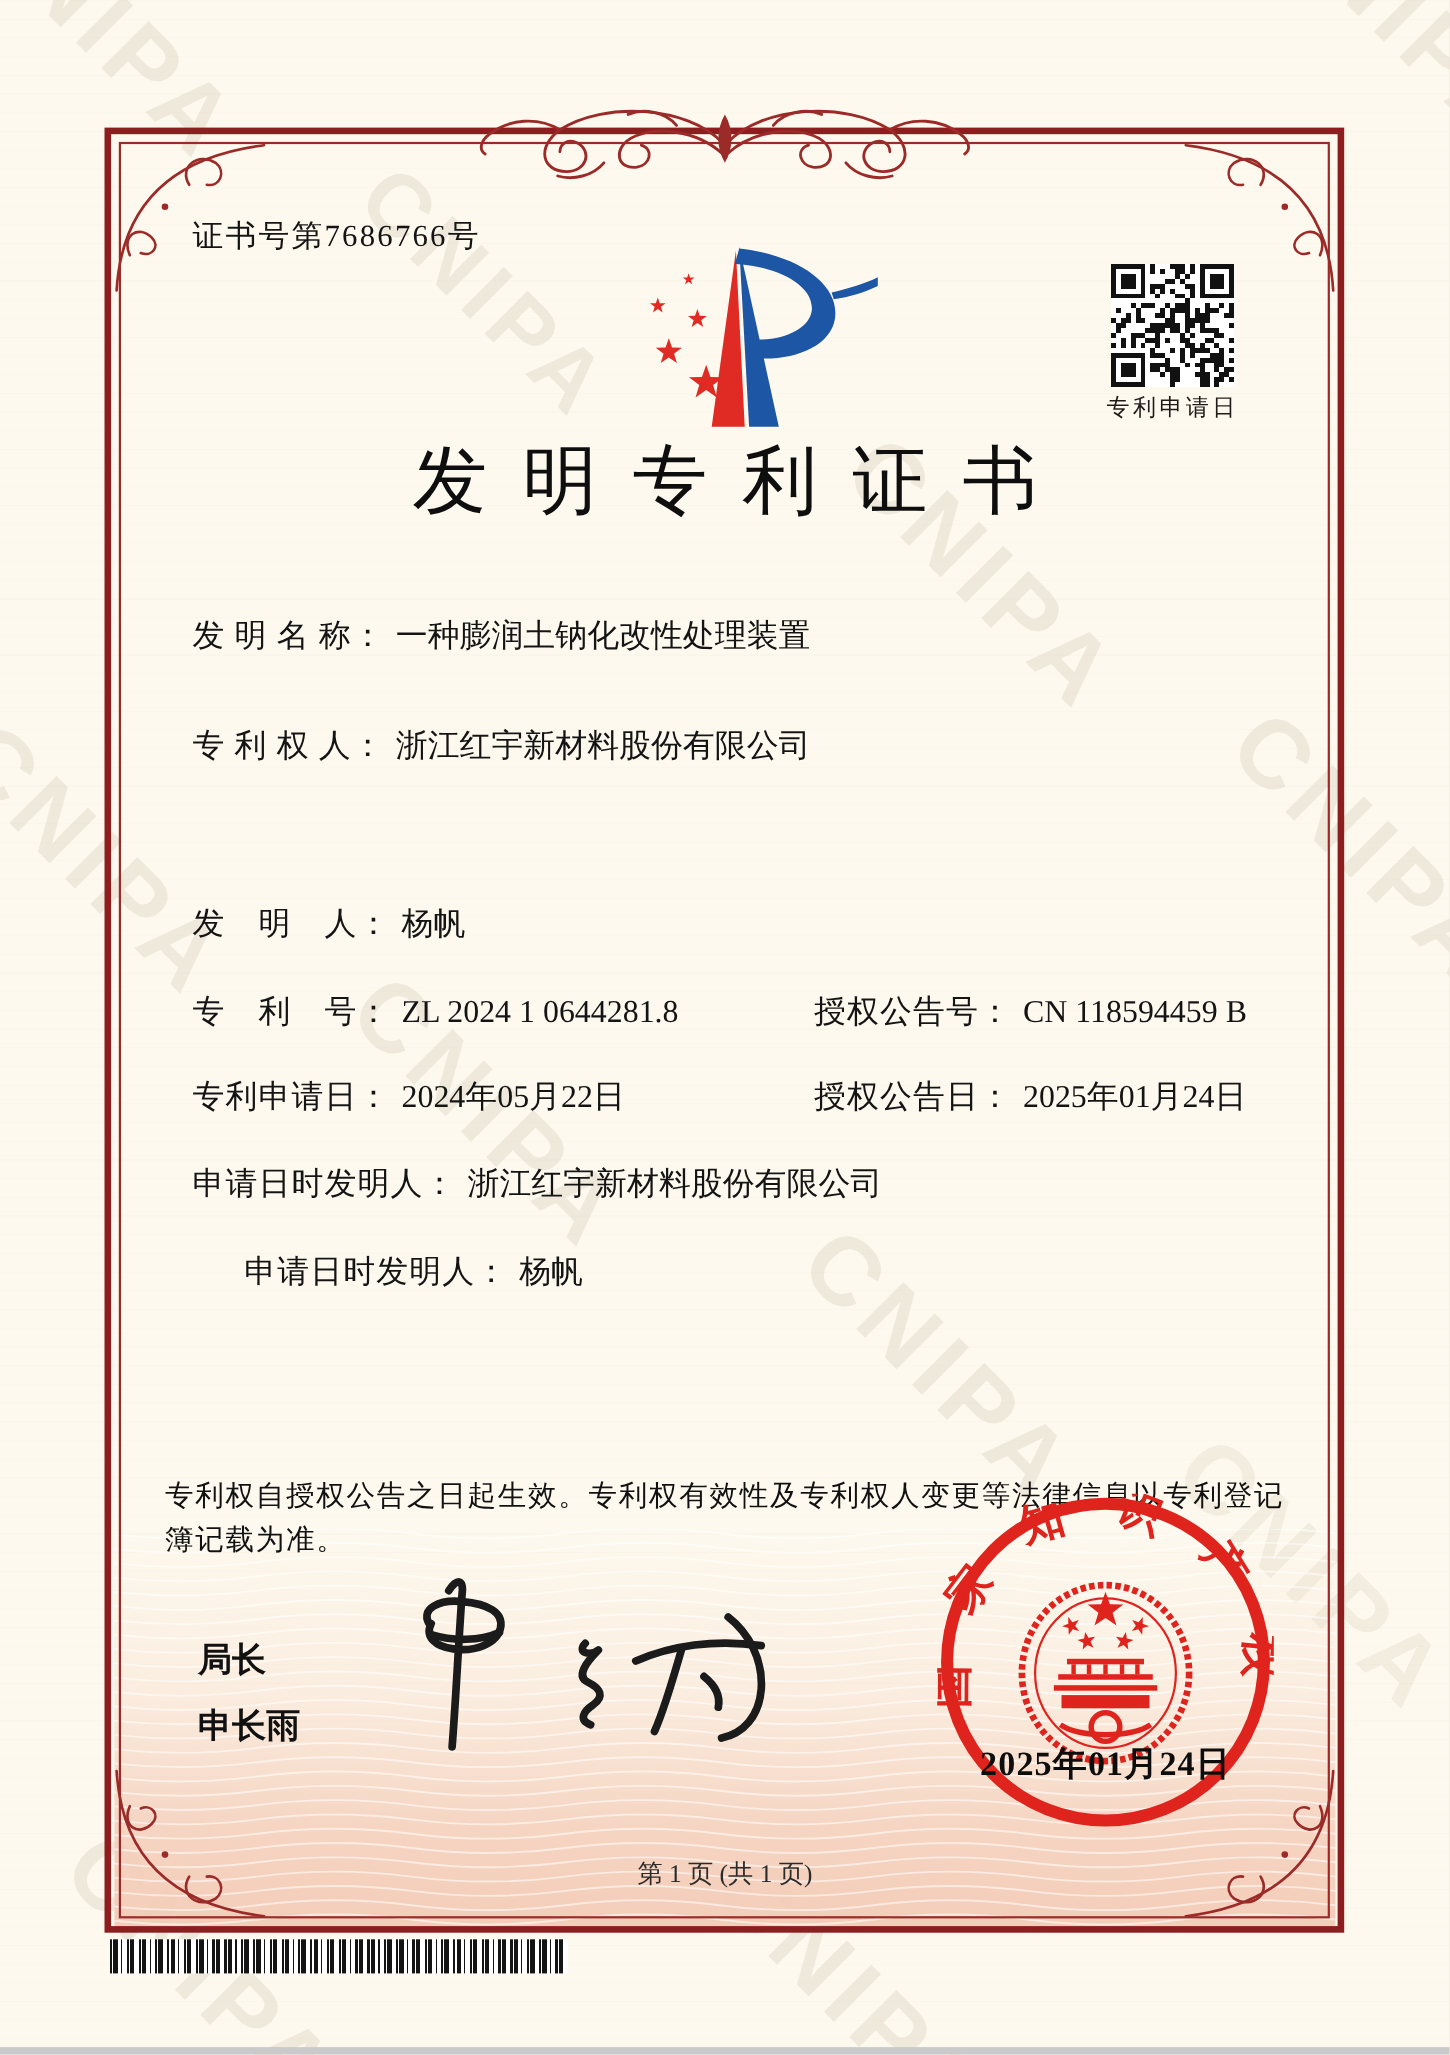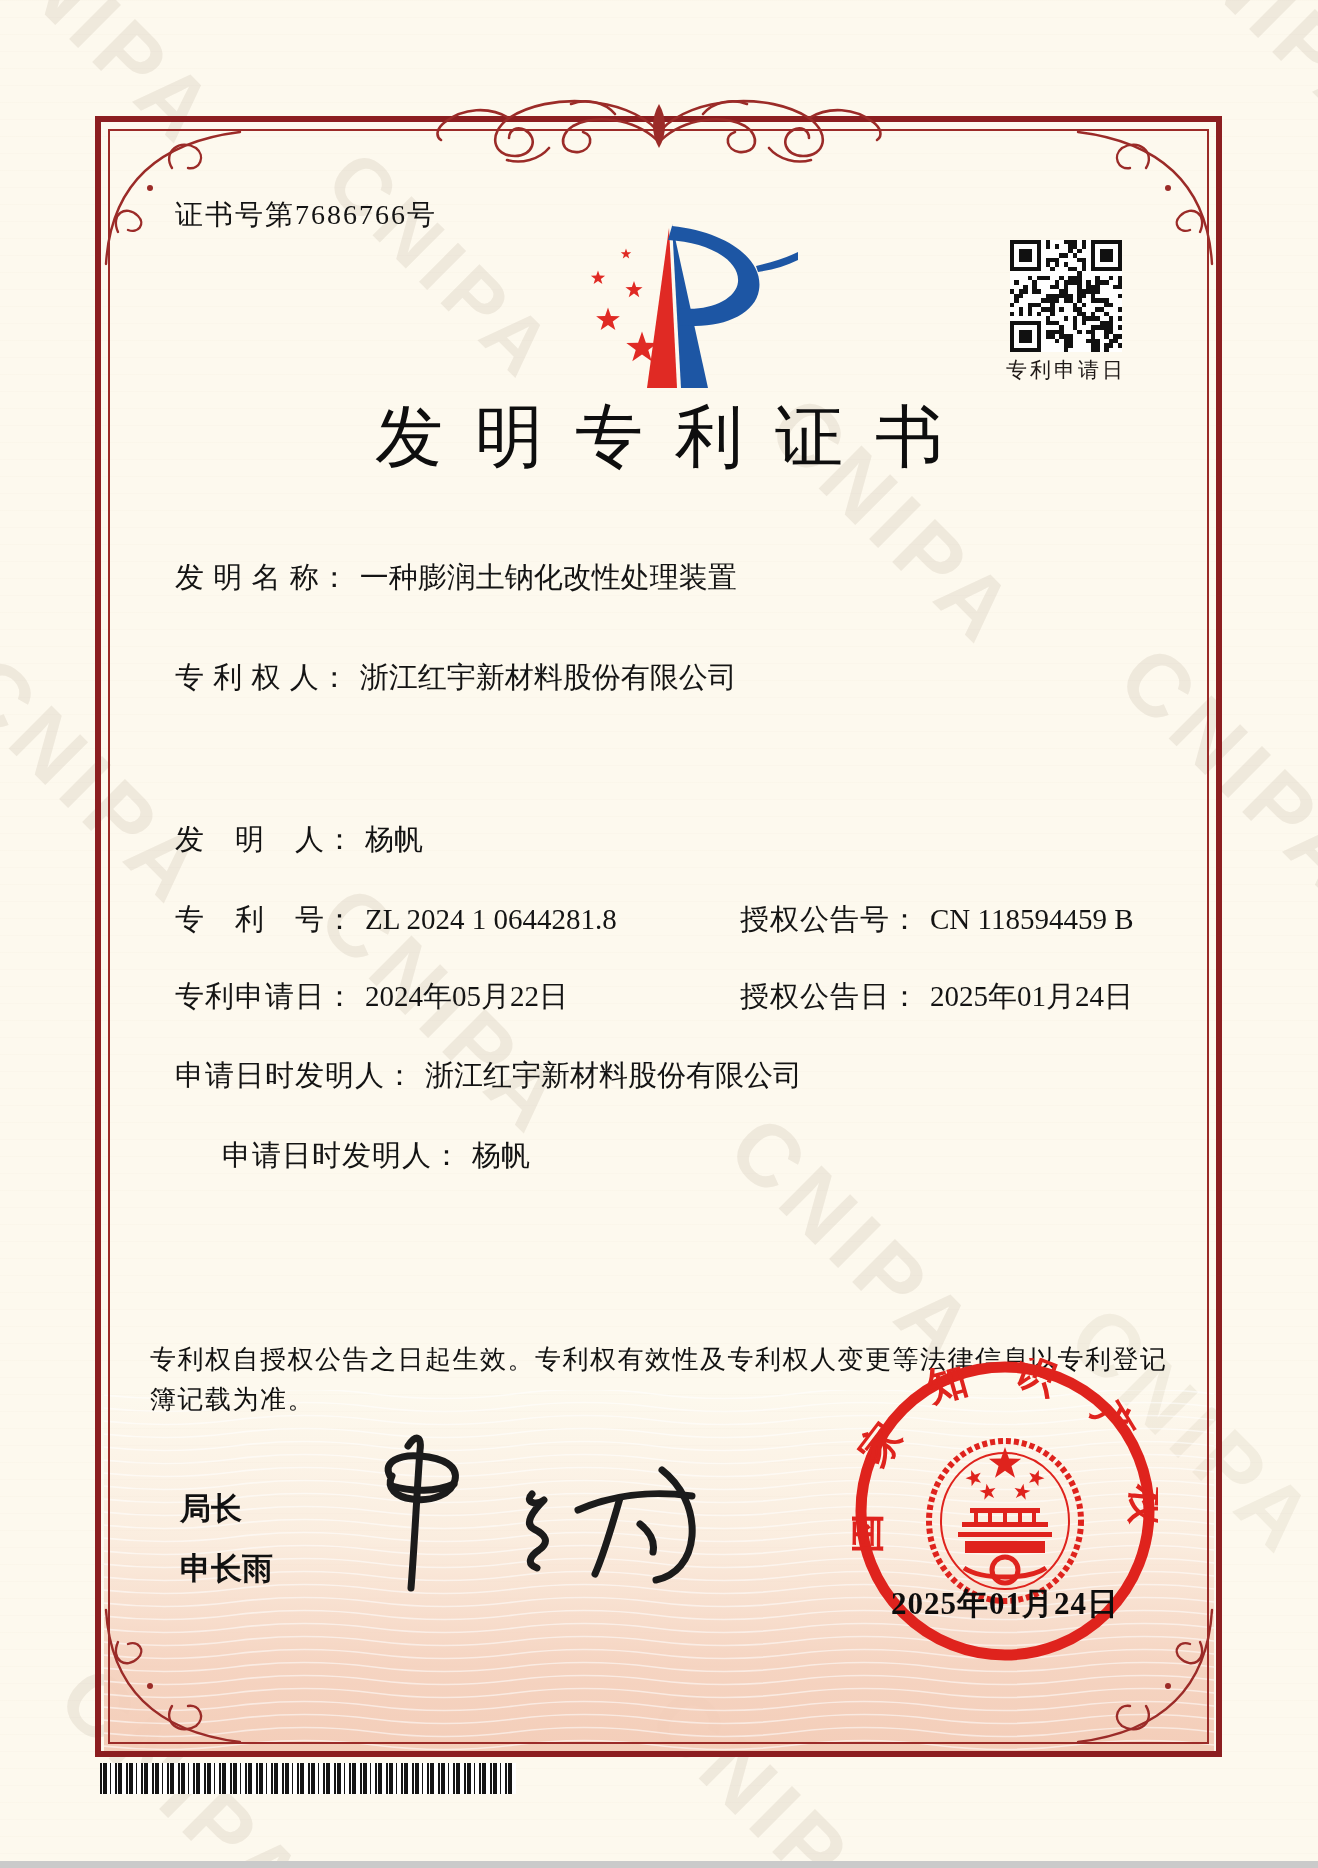--- a/index.html
+++ b/index.html
@@ -470,18 +470,19 @@
           <rect x="180" y="155" width="4" height="9"></rect>
           <rect x="106" y="174" width="94" height="5"></rect>
           <rect x="113" y="183" width="80" height="12"></rect>
           <circle cx="153" cy="212" r="13" fill="none" stroke="#df231d" stroke-width="5"></circle>
           <path d="M112 210 C 130 222 176 222 194 210" fill="none" stroke="#df231d" stroke-width="5"></path>
         </g>
       </svg>
       <div class="seal-date">2025年01月24日</div>
     </div>
 
+    <div class="footer">第 1 页 (共 1 页)</div>
 
     <div class="barcode"></div>
   </div>
 
   <div class="bottom-strip"></div>
 </div>
 
 </body></html>

